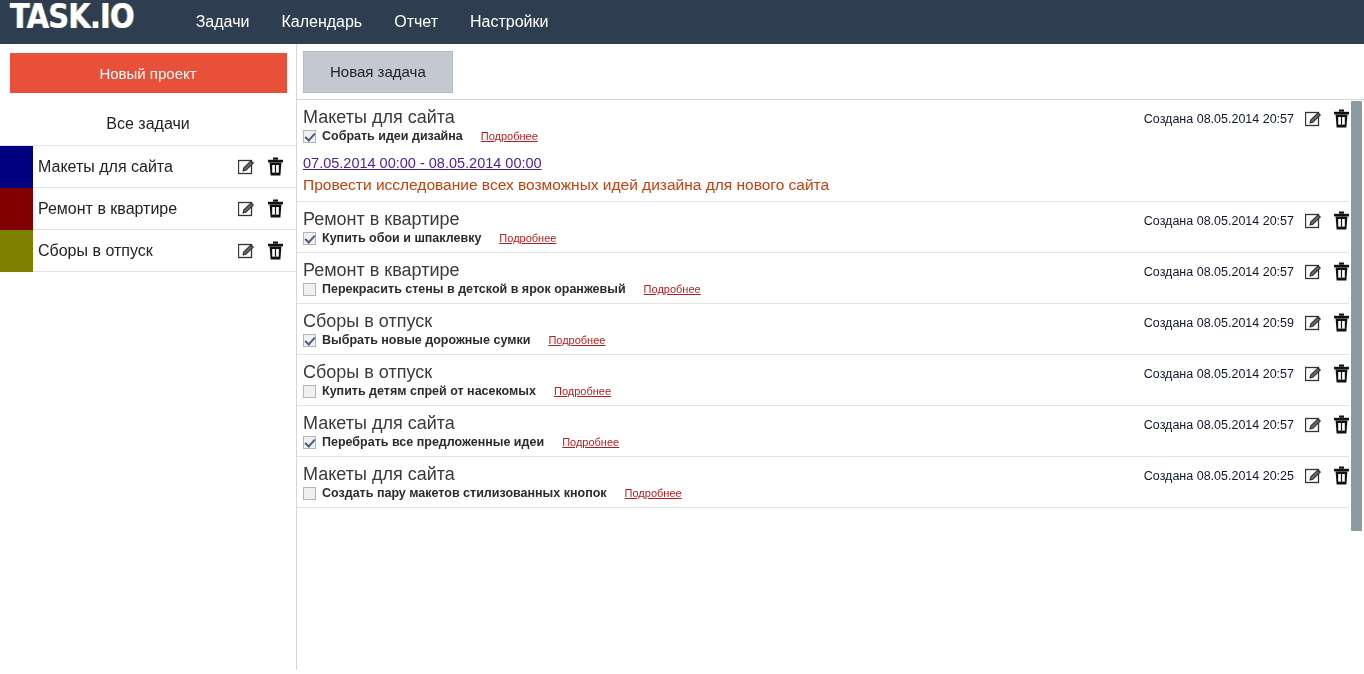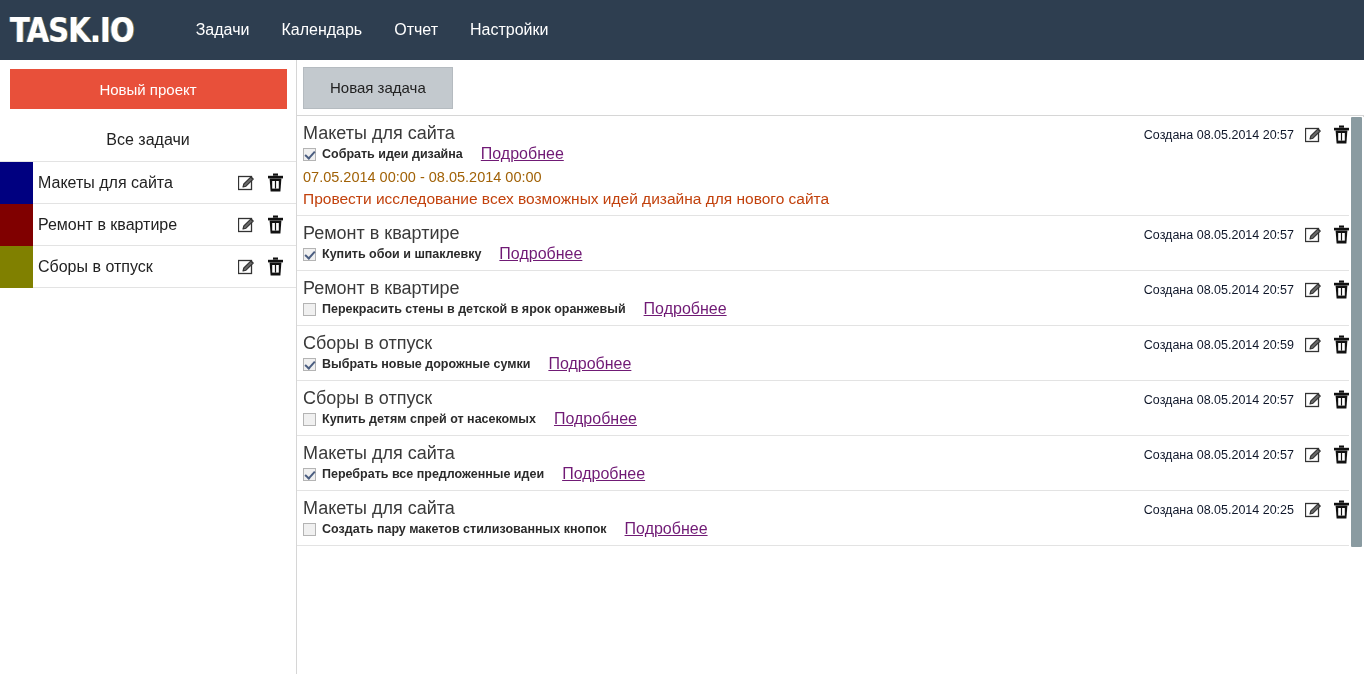--- a/index.html
+++ b/index.html
@@ -6,24 +6,23 @@
   html, body {
     margin: 0; padding: 0;
     width: 1364px; height: 674px;
     overflow: hidden;
     background: #ffffff;
     font-family: "Liberation Sans", sans-serif;
   }
 
   
   .navbar {
-    height: 60px;
+    height: 44px;
     background: #2e3e50;
     display: flex;
-    align-items: center;
     padding: 0 0 0 10px;
     position: relative;
     z-index: 5;
   }
   .logo {
     font-family: "DejaVu Sans", sans-serif;
     font-weight: bold;
     font-size: 33px;
     line-height: 33px;
     letter-spacing: -1px;
@@ -224,31 +223,32 @@
     transform: rotate(42deg);
   }
   .chk-label {
     font-size: 12.5px;
     font-weight: bold;
     color: #2b2b2b;
     margin-left: 6px;
     white-space: nowrap;
   }
   .more-link {
-    font-size: 16px;
-    color: #701a75;
+    font-size: 11px;
+    color: #b91c1c;
     text-decoration: underline;
     margin-left: 18px;
     cursor: pointer;
     white-space: nowrap;
   }
   .task-dates {
     font-size: 14.5px;
-    color: #a16207;
-    margin-top: 6px;
+    color: #4c1d95;
+    margin-top: 12px;
+    text-decoration: underline;
   }
   .task-desc {
     font-size: 15.5px;
     color: #c2410c;
     margin-top: 5px;
   }
 
   
   .scrollbar {
     position: absolute;

